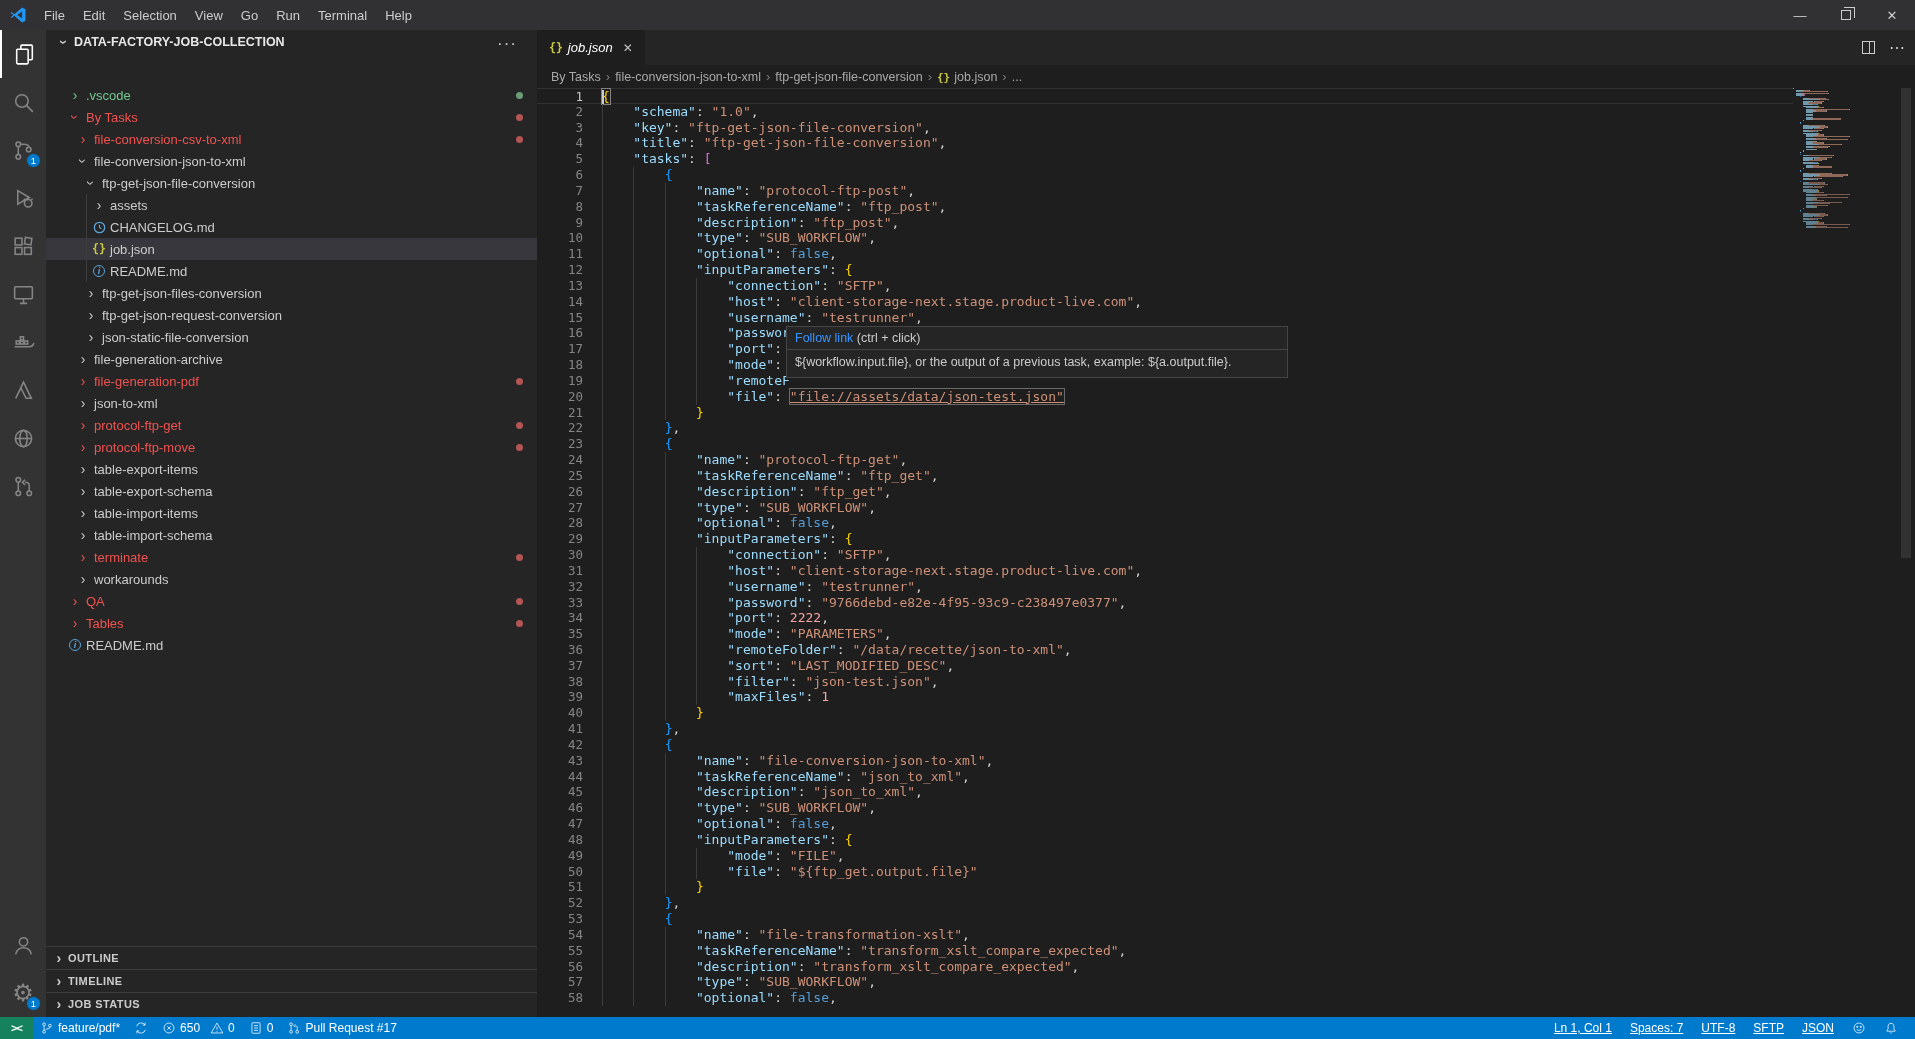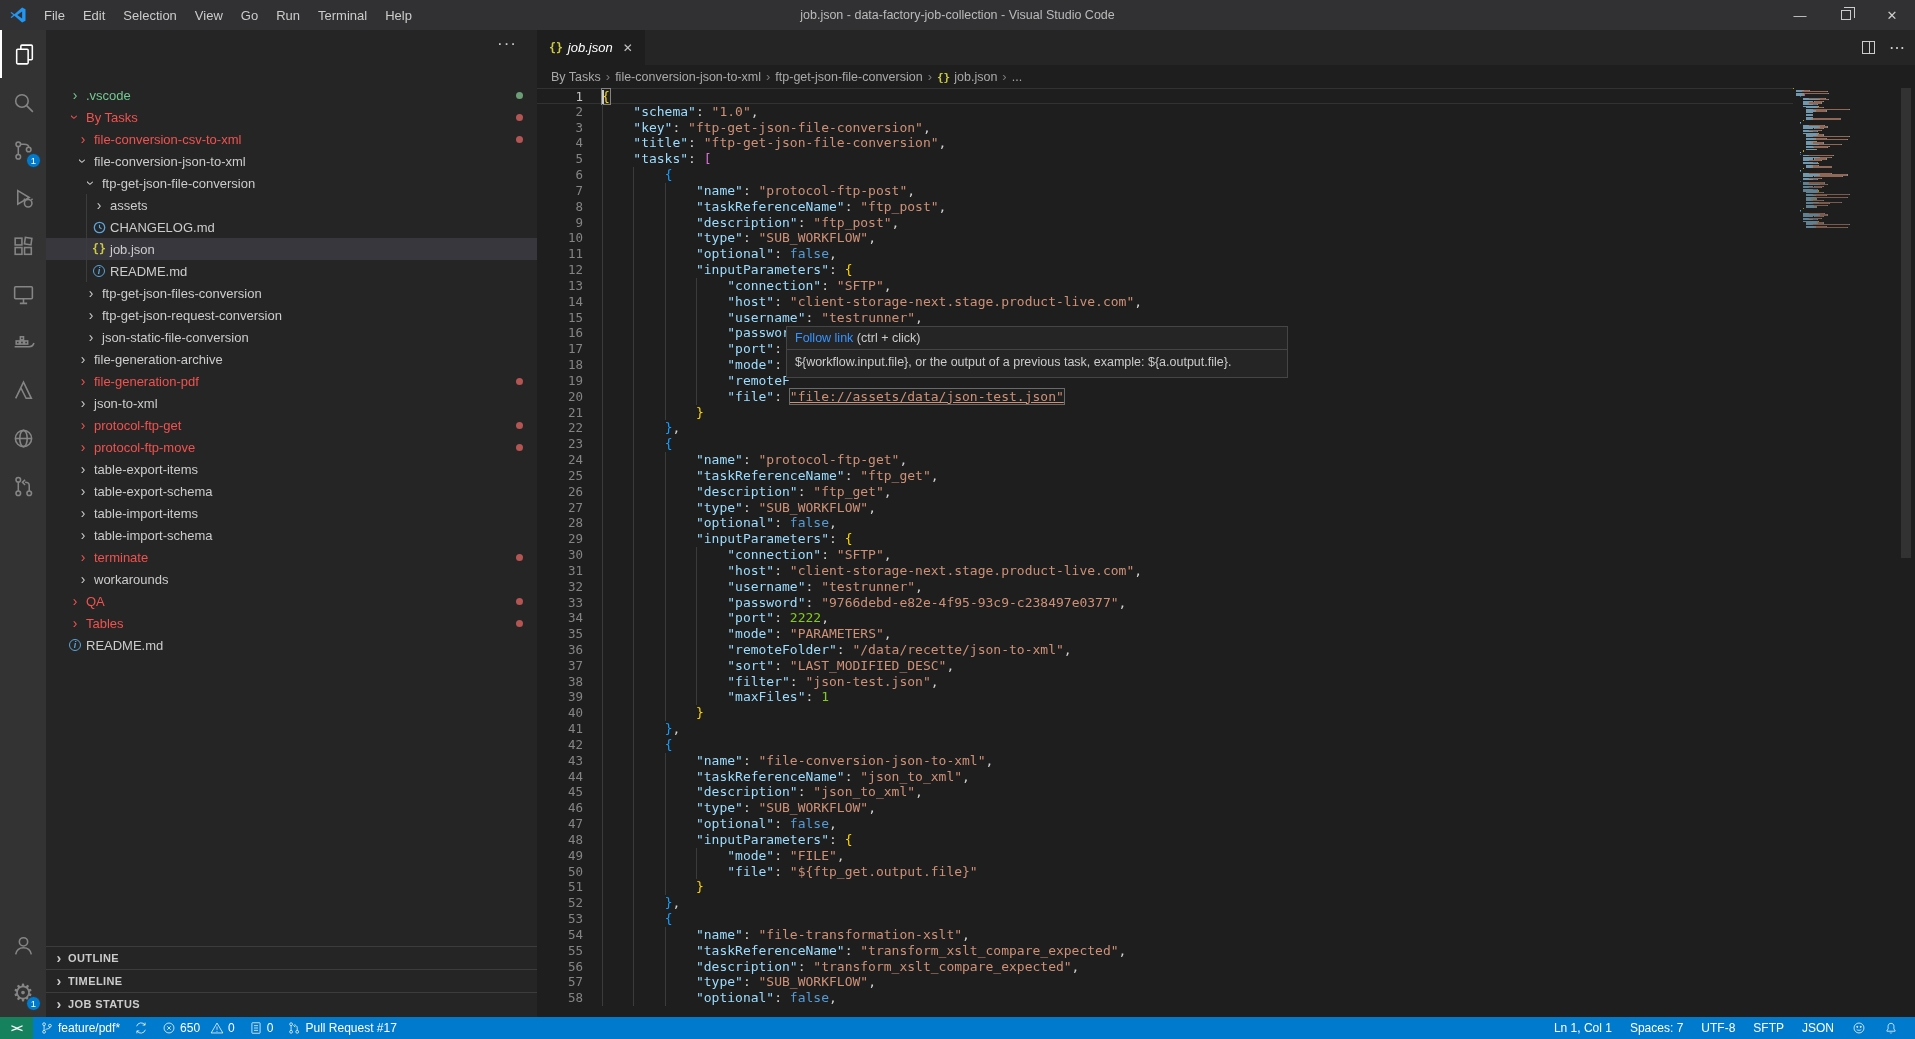--- a/index.html
+++ b/index.html
@@ -77,21 +77,21 @@
   .bc-json { color:#cbcb41; font-weight:bold; font-family:"DejaVu Sans Mono", monospace; font-size:11px; margin-right:4px; }
 
   #code-area { position:relative; width:1378px; height:929px; overflow:hidden;
     font-family:"DejaVu Sans Mono", monospace; font-size:13px; }
   .code-row { display:flex; height:15.83px; line-height:15.83px; white-space:pre; position:relative; width:1256px; }
   .code-row.current { border-top:1px solid #323232; border-bottom:1px solid #323232; }
   .ln { width:46px; text-align:right; color:#858585; flex:none; font-size:12.5px; }
   .code-row.current .ln { color:#c6c6c6; }
   .lc { padding-left:19px; position:relative; flex:1; }
   .iguide { position:absolute; top:0; bottom:0; width:1px; background:#3b3b3b; }
-  .tk-w{color:#d4d4d4} .tk-k{color:#9cdcfe} .tk-s{color:#ce9178} .tk-n{color:#84cc16}
+  .tk-w{color:#d4d4d4} .tk-k{color:#9cdcfe} .tk-s{color:#ce9178} .tk-n{color:#fca5a5}
   .tk-f{color:#569cd6} .tk-g{color:#ffd700} .tk-o{color:#da70d6} .tk-b{color:#179fff}
   .tk-L{color:#ce9178; text-decoration:underline; outline:1px solid #6a6a6a; outline-offset:0px;}
   .tk-g.box { outline:1px solid #828282; }
   .caret { position:absolute; left:19px; top:1px; height:14px; width:2px; background:#cccccc; }
 
   #minimap { position:absolute; left:1256px; top:0; width:90px; }
   .mm-row { position:absolute; left:0; height:1.2px; }
   .mm-seg { position:absolute; top:0; height:1.2px; }
   #v-scroll { position:absolute; left:1364px; top:0; width:10px; height:470px; background:rgba(121,121,121,.22); }
 
@@ -103,40 +103,39 @@
   #tooltip-body { padding:4px 8px 6px 8px; line-height:17px; }
 
   
   #statusbar { position:absolute; left:0; top:1017px; width:1915px; height:22px; background:#007acc;
     color:#ffffff; font-size:12px; display:flex; align-items:center; z-index:40; }
   #remote-indicator { width:33px; height:22px; background:#16825d; display:flex; align-items:center;
     justify-content:center; font-weight:bold; font-size:11px; letter-spacing:-1px; flex:none; }
   .sb-item { display:flex; align-items:center; gap:4px; padding:0 7px; height:22px; }
   .sb-item svg { width:14px; height:14px; stroke:#ffffff; fill:none; stroke-width:1.3; }
   #sb-right { margin-left:auto; display:flex; align-items:center; padding-right:8px; }
-  #sb-right .sb-item { padding:6px 9px; }
+  #sb-right .sb-item { padding:6px 9px;text-decoration:underline; }
 </style>
 </head>
 <body>
 
 <div id="titlebar">
   <svg id="vscode-logo" viewBox="0 0 24 24">
     <path fill="#2196f3" d="M17.5 2 L7.2 11 L3.4 8.1 L2 8.9 L5.7 12 L2 15.1 L3.4 15.9 L7.2 13 L17.5 22 L22 19.6 V4.4 Z M17.5 7.3 V16.7 L11 12 Z"></path>
   </svg>
   <div id="menus">
       <div class="menu-item">File</div>
       <div class="menu-item">Edit</div>
       <div class="menu-item">Selection</div>
       <div class="menu-item">View</div>
       <div class="menu-item">Go</div>
       <div class="menu-item">Run</div>
       <div class="menu-item">Terminal</div>
       <div class="menu-item">Help</div>
     </div>
-  <div id="window-title">job.json - data-factory-job-collection - Visual Studio Code</div>
   <div id="win-controls">
     <div class="win-btn">—</div>
     <div class="win-btn">
         <span class="restore-glyph"></span>
       </div>
     <div class="win-btn">✕</div>
   </div>
 </div>
 
 <div id="activitybar">
@@ -222,20 +221,24 @@
       </div>
       <div class="act-item">
         <span class="gear-glyph">⚙</span>
         <div class="act-badge">1</div>
       </div>
     </div>
 </div>
 
 <div id="sidebar">
   <div id="sidebar-actions">···</div>
+  <div id="tree-root-row">
+    <span class="chev down">›</span>
+    <span style="margin-left:3px;">DATA-FACTORY-JOB-COLLECTION</span>
+  </div>
   <div id="tree">
       <div class="tree-row green" style="padding-left: 22px;">
         <span class="chev">›</span>
         <span class="t-label">.vscode</span>
         <span class="t-dot green"></span>
       </div>
       <div class="tree-row red" style="padding-left: 22px;">
         <span class="chev down">›</span>
         <span class="t-label">By Tasks</span>
         <span class="t-dot red"></span>

